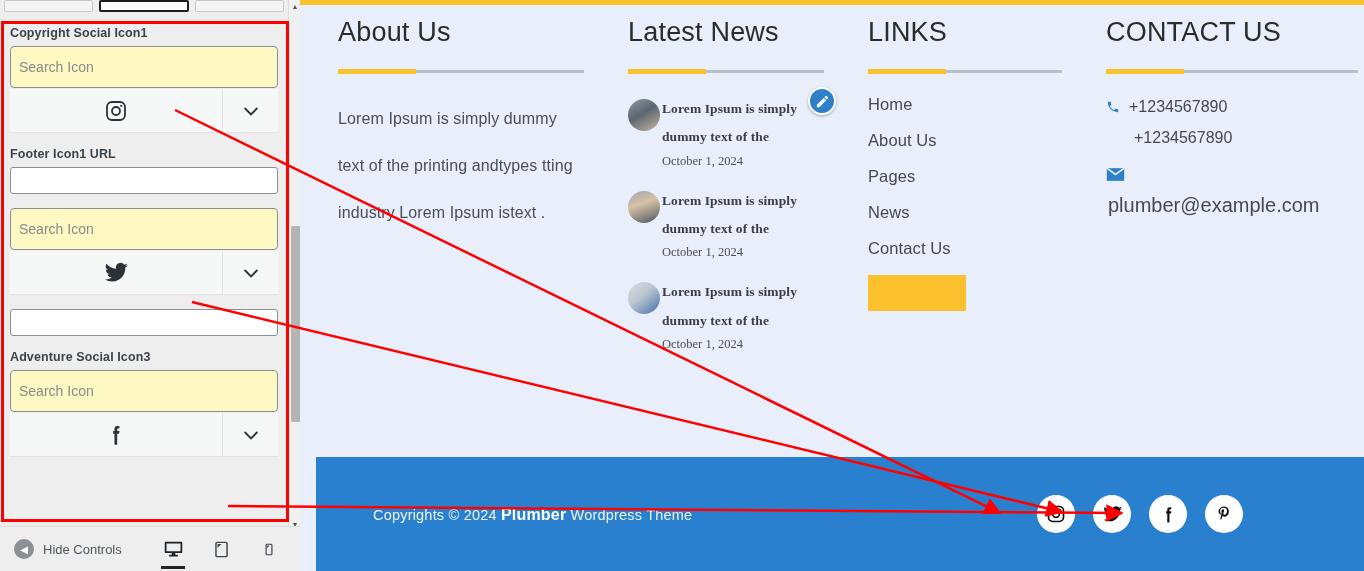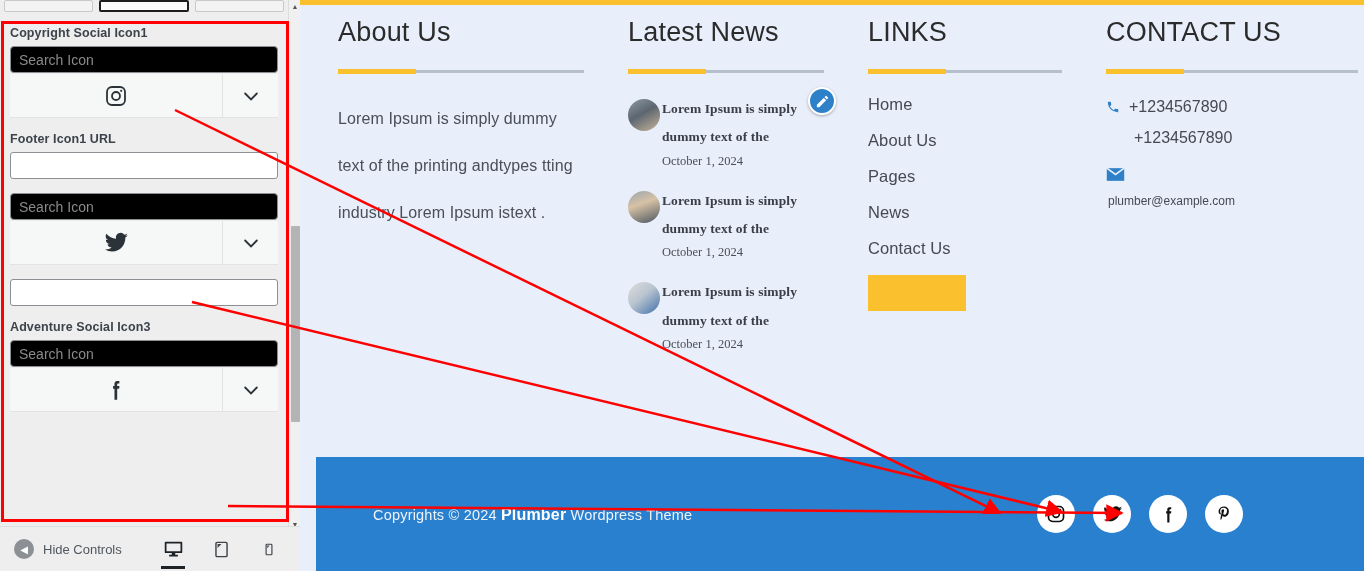--- a/index.html
+++ b/index.html
@@ -35,23 +35,23 @@
     width: 288px; height: 512px;
     background: #eeeeee;
     padding: 12px 10px 0 10px;
     overflow: hidden;
   }
   .ctl-label {
     font-size: 12.5px; font-weight: bold; color: #3c434a;
     margin-bottom: 6px; letter-spacing: .1px;
   }
   .ctl-input {
-    width: 100%; height: 27px;
+    width: 100%; height: 42px;
     border: 1px solid #8c8f94; border-radius: 4px;
-    background: #000000;
+    background: #fef9c3;
     font-size: 14px; color: #777; font-family: "Liberation Sans", sans-serif;
     padding: 0 8px; outline: none;
   }
   .ctl-input::placeholder { color: #8a8a8a; }
   .icon-select-row {
     width: 100%; height: 44px; margin-top: 1px;
     background: #f6f7f7;
     display: flex; align-items: center;
     border-bottom: 1px solid #e3e3e3;
   }
@@ -190,21 +190,21 @@
     z-index: 12;
   }
 
   .contact-line {
     display: flex; align-items: flex-start; gap: 9px;
     font-size: 16px; color: #454a52; line-height: 1.55;
     margin-bottom: 6px;
   }
   .contact-ico { color: #2e80c8; flex-shrink: 0; margin-top: 3px; }
   .contact-indent { margin-left: 28px; font-size: 16px; color: #454a52; margin-bottom: 20px; }
-  .contact-sub { margin-left: 2px; font-size: 12px; color: #454a52; }
+  .contact-sub { margin-left: 2px; font-size: 20px; color: #454a52; }
 
   
   #copyright-bar {
     position: absolute; left: 16px; bottom: 0;
     width: 1064px; height: 114px;
     background: #2980ce;
   }
   #copyright-text {
     position: absolute; left: 57px; top: 49px;
     font-size: 14.5px; color: #eef3fa; letter-spacing: .2px;

